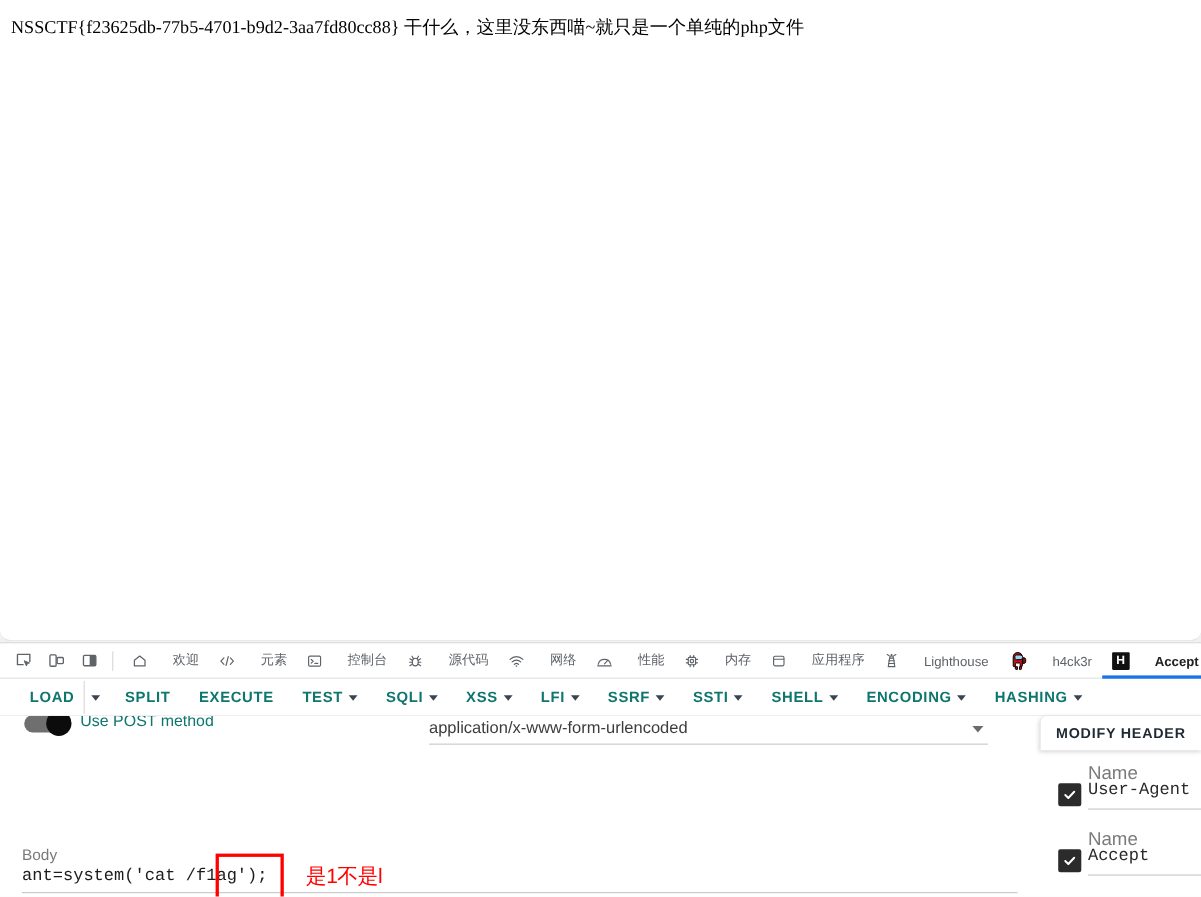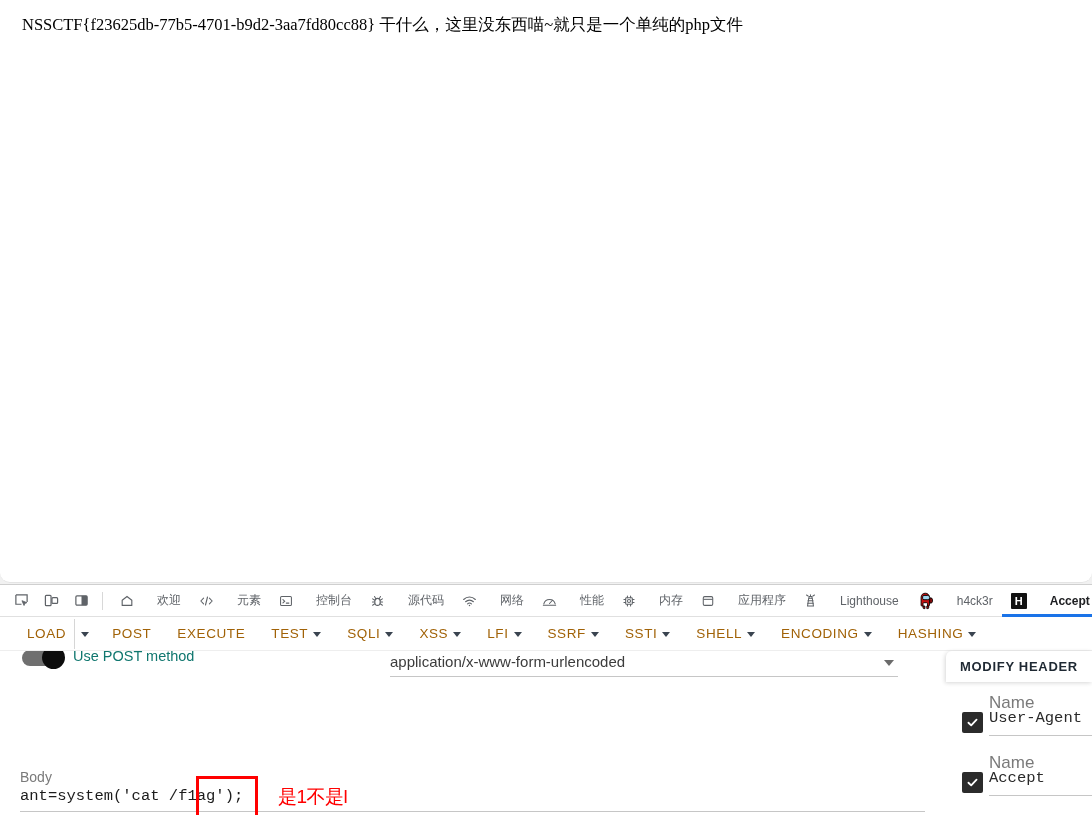--- a/index.html
+++ b/index.html
@@ -22,21 +22,20 @@
     border-radius: 0 0 10px 10px;
     overflow: hidden;
   }
   .page-body-text {
     padding: 14px 0 0 10px;
     font-family: "Liberation Serif", serif;
     font-size: 16.5px;
     line-height: 1.35;
     color: #000000;
     white-space: nowrap;
-    margin-left: 12px;
   }
 
   
   .devtools {
     position: absolute; left: 0; top: 584px;
     width: 1092px; height: 231px;
     background: #ffffff;
     border-top: 1px solid #cfcfcf;
   }
 
@@ -100,23 +99,23 @@
     display: flex; align-items: center;
     height: 34px;
     padding-left: 14px;
     background: #ffffff;
     border-bottom: 1px solid #eeeeee;
     overflow: hidden;
   }
   .hb-btn {
     display: flex; align-items: center; gap: 5px;
     font-family: "Liberation Sans", sans-serif;
-    font-size: 13.5px; font-weight: 400;
+    font-size: 13.5px; font-weight: 700;
     letter-spacing: 0.6px;
-    color: #a16207;
+    color: #0f766e;
     padding: 0 13px;
     height: 30px;
     white-space: nowrap;
     flex: 0 0 auto;
   }
   .hb-btn.load { padding-right: 6px; }
   .caret {
     width: 0; height: 0;
     border-left: 4.5px solid transparent;
     border-right: 4.5px solid transparent;
@@ -423,21 +422,21 @@
     <div class="hb-toolbar">
 
       <div class="hb-btn load">
         <span>LOAD</span>
       </div>
       <div class="load-split">
         <span class="caret"></span>
       </div>
 
       <div class="hb-btn">
-        <span>POST</span>
+        <span>SPLIT</span>
       </div>
       <div class="hb-btn">
         <span>EXECUTE</span>
       </div>
       <div class="hb-btn">
         <span>TEST</span>
         <span class="caret"></span>
       </div>
       <div class="hb-btn">
         <span>SQLI</span>

